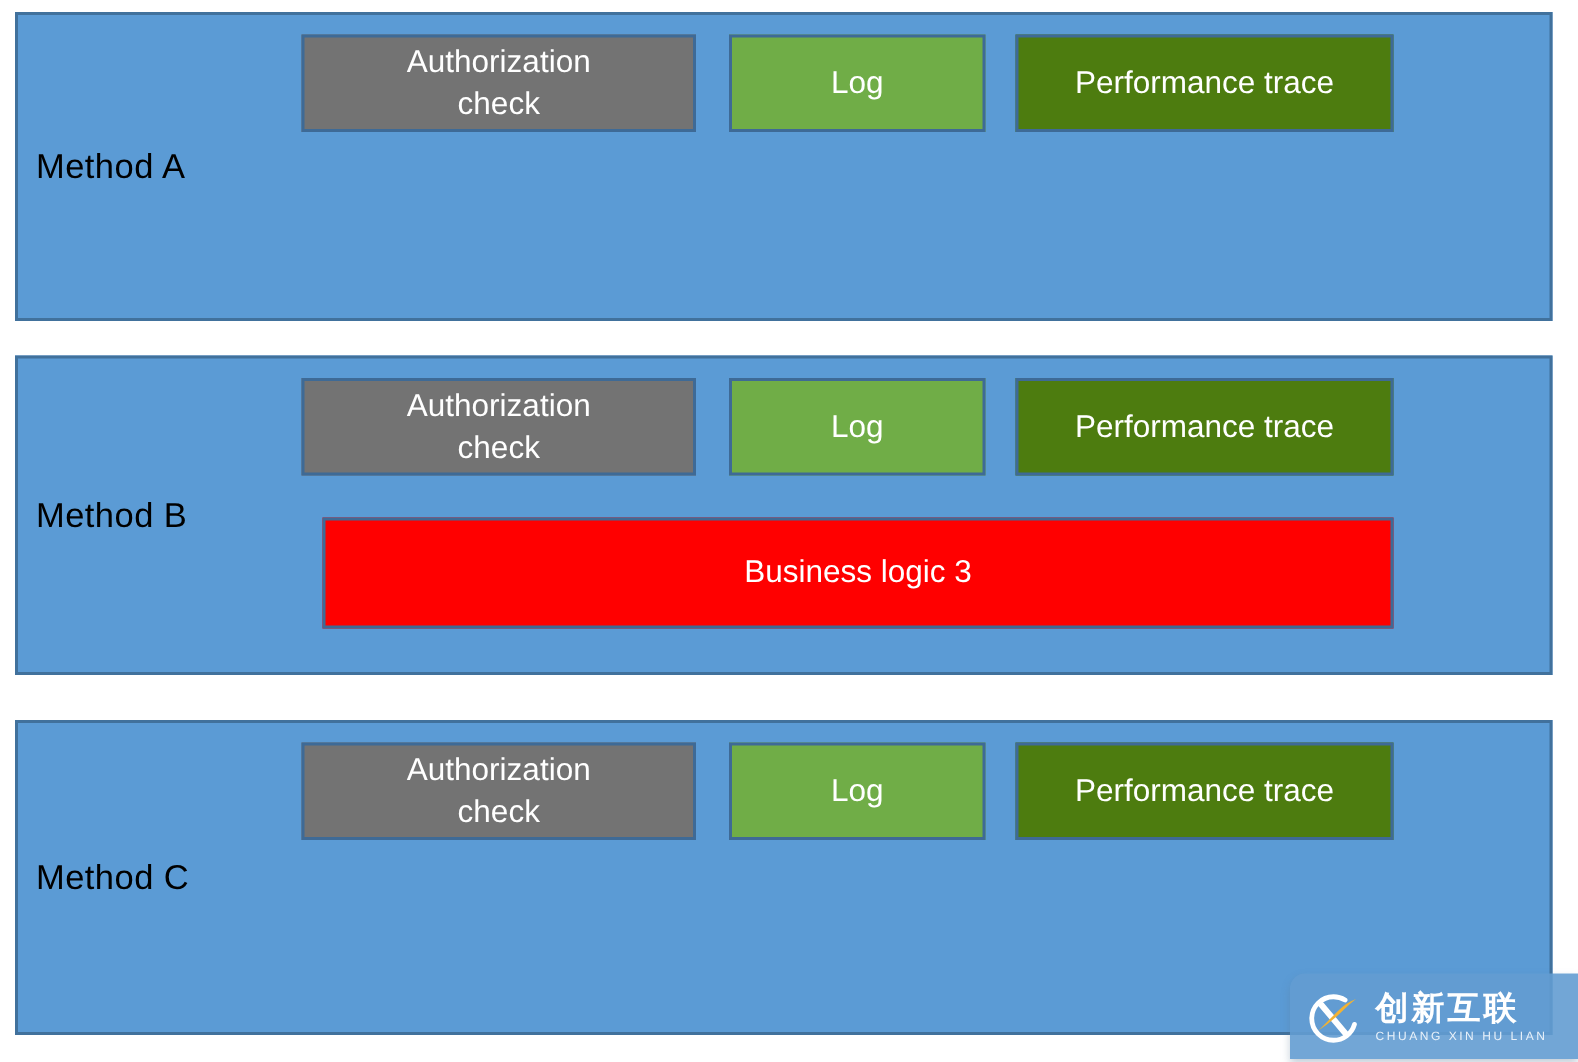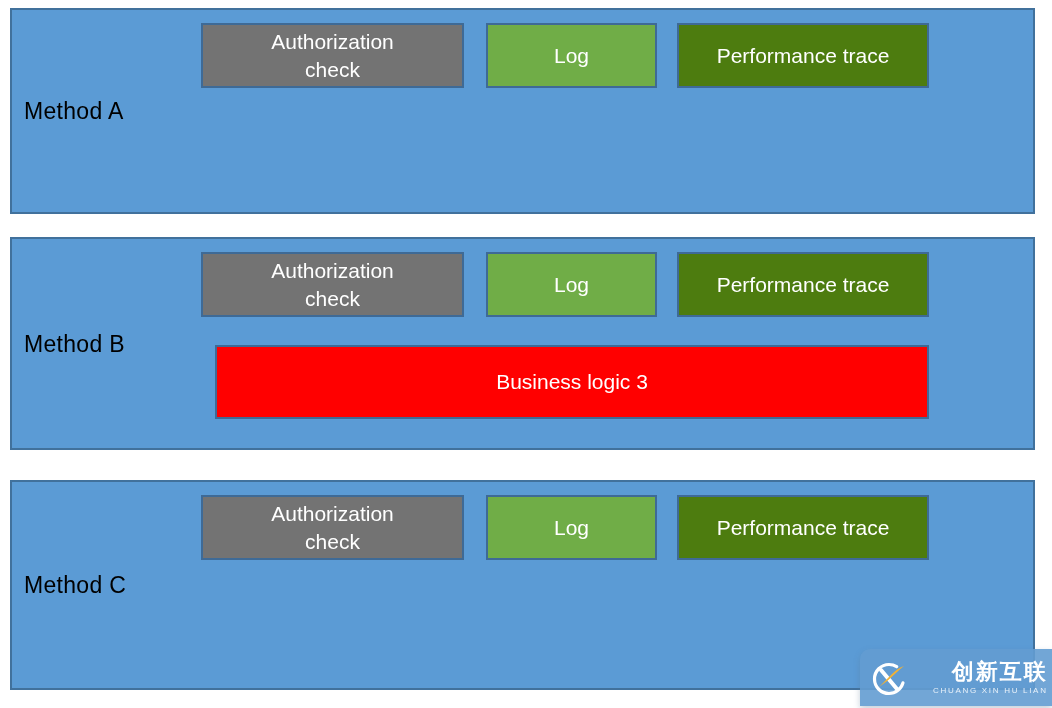--- a/index.html
+++ b/index.html
@@ -59,21 +59,21 @@
     width: 192px; height: 57px;
     background: rgba(99, 156, 210, 0.9);
     border-radius: 10px 0 0 0;
     box-shadow: 0 3px 6px rgba(90, 120, 150, 0.35);
     display: flex;
     align-items: center;
     padding-left: 10px;
     box-sizing: border-box;
     overflow: hidden;
   }
-  .wm-text { margin-left: 23px; min-width: 0; text-align: right; }
+  .wm-text { margin-left: 7px; min-width: 0; }
   .wm-brand {
     color: #ffffff;
     font-size: 22px;
     font-weight: bold;
     letter-spacing: 2px;
     line-height: 1;
     white-space: nowrap;
   }
   .wm-sub {
     color: #e8f1fa;

